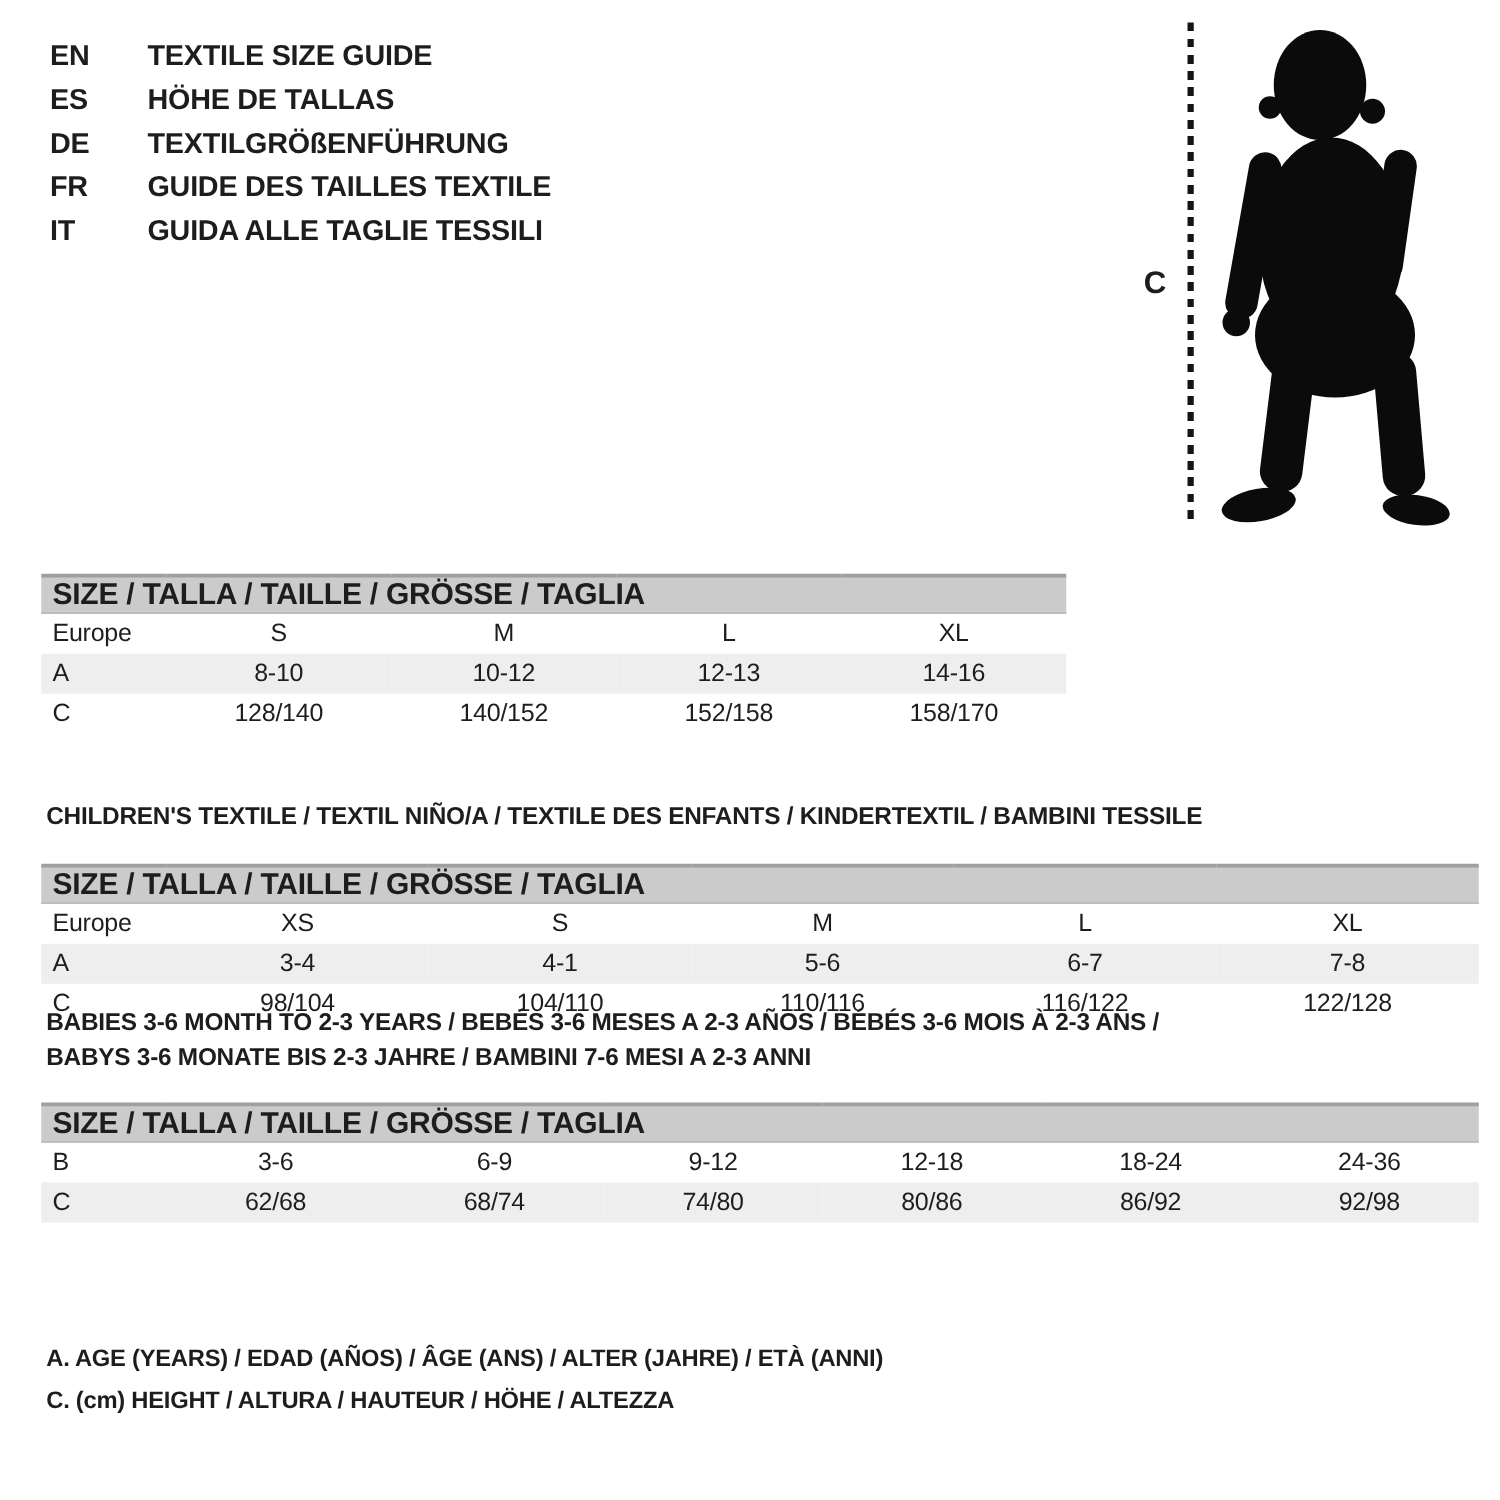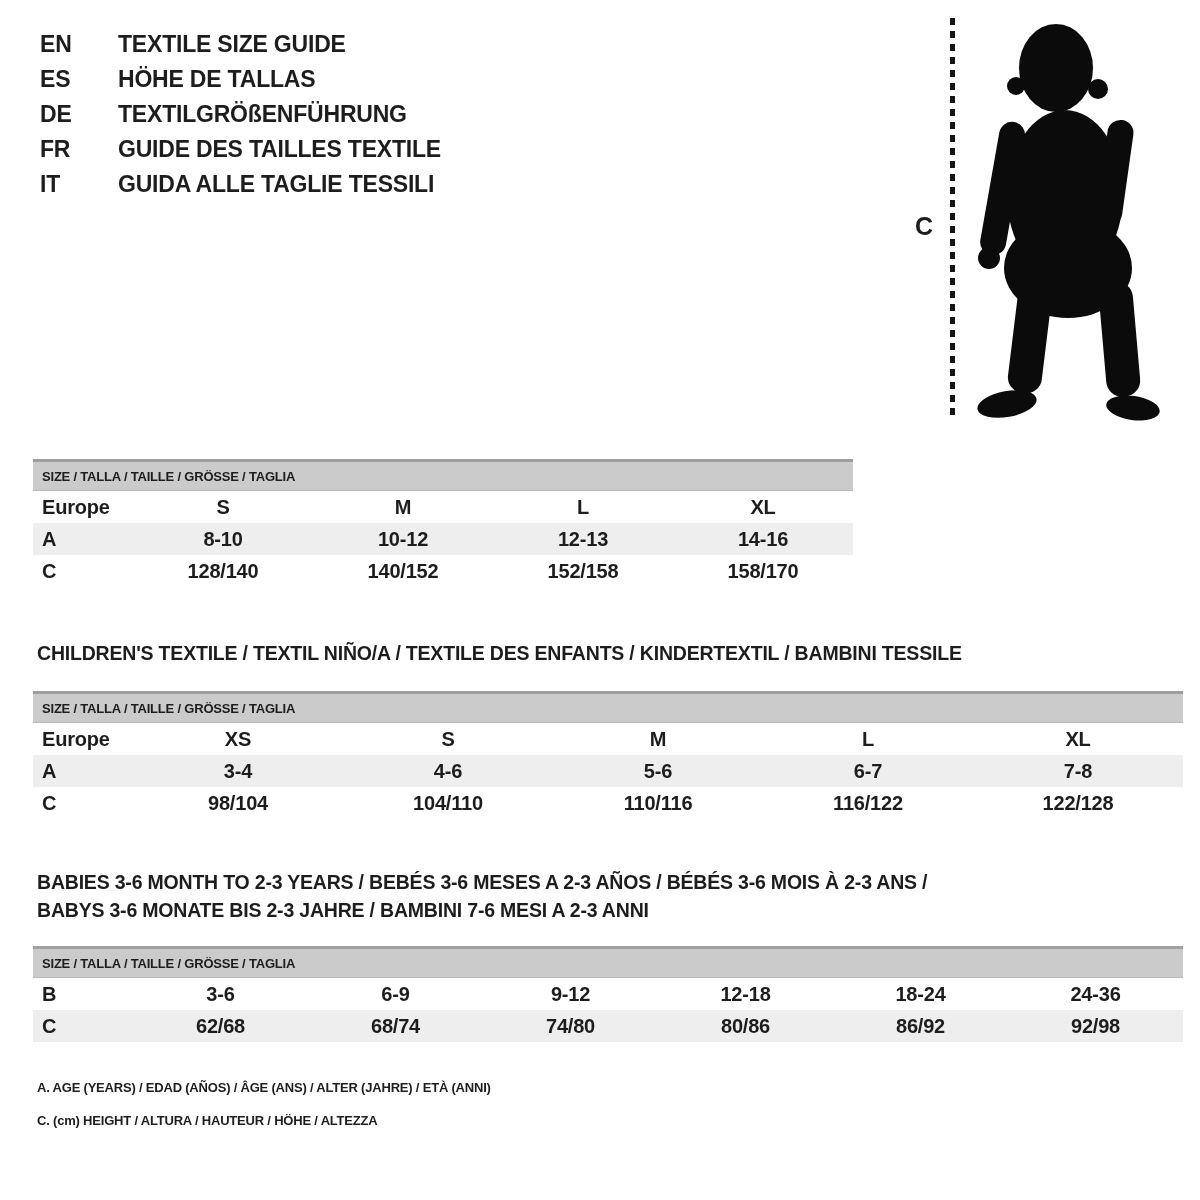--- a/index.html
+++ b/index.html
@@ -15,35 +15,35 @@
   
   .figure{position:absolute;left:905px;top:8px;width:290px;height:420px}
   .figure-label{position:absolute;left:10px;top:204px;font-size:25px}
   .dash-line{position:absolute;left:45px;top:10px;width:5px;height:400px;
     background:repeating-linear-gradient(to bottom,#141414 0 7px,transparent 7px 13px)}
   .figure svg{position:absolute;left:58px;top:4px}
   
   .section{position:absolute;left:33px}
   .sec-junior{top:430px;width:820px}
   .sec-children{top:641px;width:1150px}
-  .sec-babies{top:868px;width:1150px}
+  .sec-babies{top:804px;width:1150px}
   .sec-title{margin-left:4px;font-size:19.5px;line-height:24px;letter-spacing:-0.2px;white-space:nowrap}
   .sec-babies .sec-title{line-height:28px}
   .size-table{width:100%;border-collapse:collapse;table-layout:fixed}
   .sec-junior .size-table{margin-top:29px}
   .sec-children .size-table{margin-top:26px}
   .sec-babies .size-table{margin-top:22px}
   col.c-label{width:100px}
   .size-bar{background:#cbcbcb;border-top:3px solid #9f9f9f;border-bottom:1px solid #b9b9b9;
-    height:28px;text-align:left;padding:0 0 0 9px;font-size:13px;letter-spacing:-0.2px;font-weight:700}
-  .size-table td{height:32px;font-size:20px;text-align:center;font-weight:700;padding:0;letter-spacing:-0.2px}
+    height:28px;text-align:left;padding:0 0 0 9px;font-size:24px;letter-spacing:-0.2px;font-weight:700}
+  .size-table td{height:32px;font-size:20px;text-align:center;font-weight:400;padding:0;letter-spacing:-0.2px}
   td.rowlabel{text-align:left;padding-left:9px}
   tr.striped{background:#eeeeee}
   
-  .legend{position:absolute;left:37px;top:1071px;font-size:13px;line-height:33px;letter-spacing:-0.2px}
+  .legend{position:absolute;left:37px;top:1071px;font-size:19px;line-height:33px;letter-spacing:-0.2px}
 </style>
 </head>
 <body>
 
 <div class="lang">
   <div class="lang-row">
     <span class="lang-code">EN</span>
     <span class="lang-label">TEXTILE SIZE GUIDE</span>
   </div>
   <div class="lang-row">
@@ -146,21 +146,21 @@
         <td class="rowlabel">Europe</td>
         <td>XS</td>
         <td>S</td>
         <td>M</td>
         <td>L</td>
         <td>XL</td>
       </tr>
       <tr class="striped">
         <td class="rowlabel">A</td>
         <td>3-4</td>
-        <td>4-6</td>
+        <td>4-1</td>
         <td>5-6</td>
         <td>6-7</td>
         <td>7-8</td>
       </tr>
       <tr>
         <td class="rowlabel">C</td>
         <td>98/104</td>
         <td>104/110</td>
         <td>110/116</td>
         <td>116/122</td>

